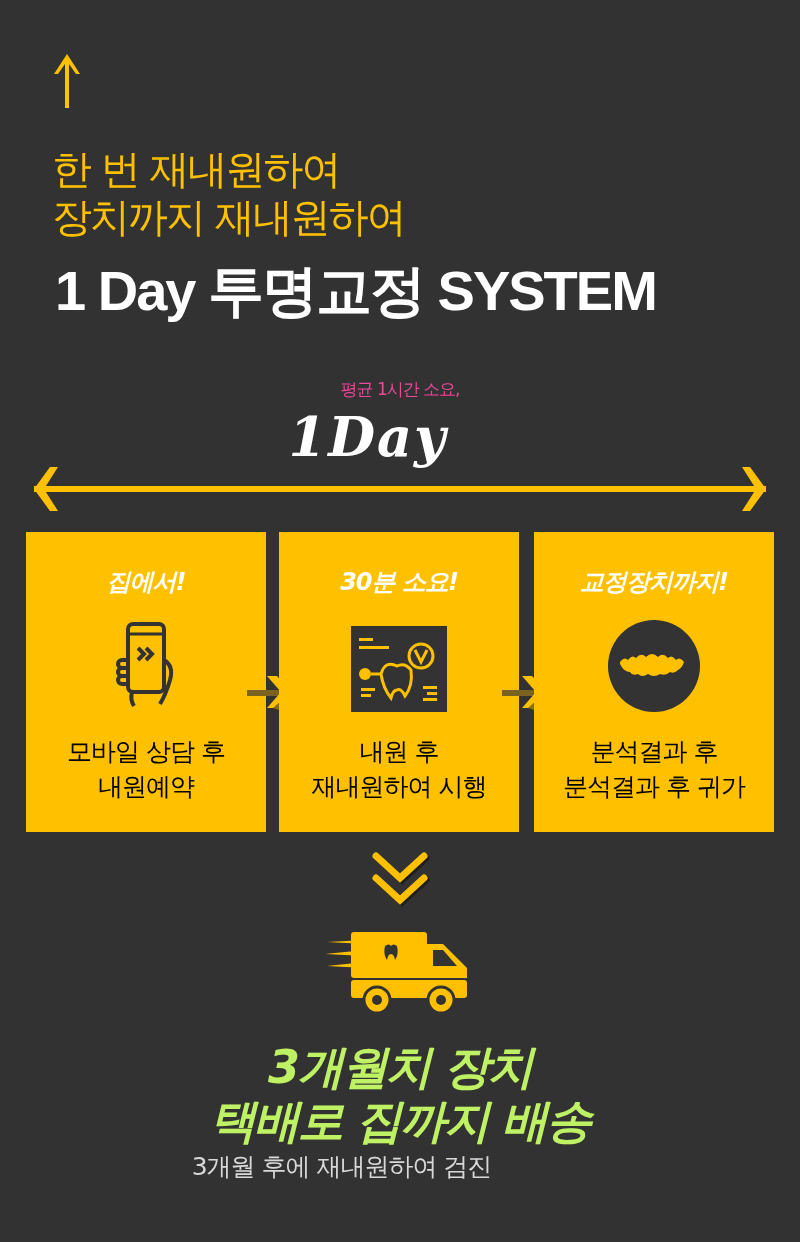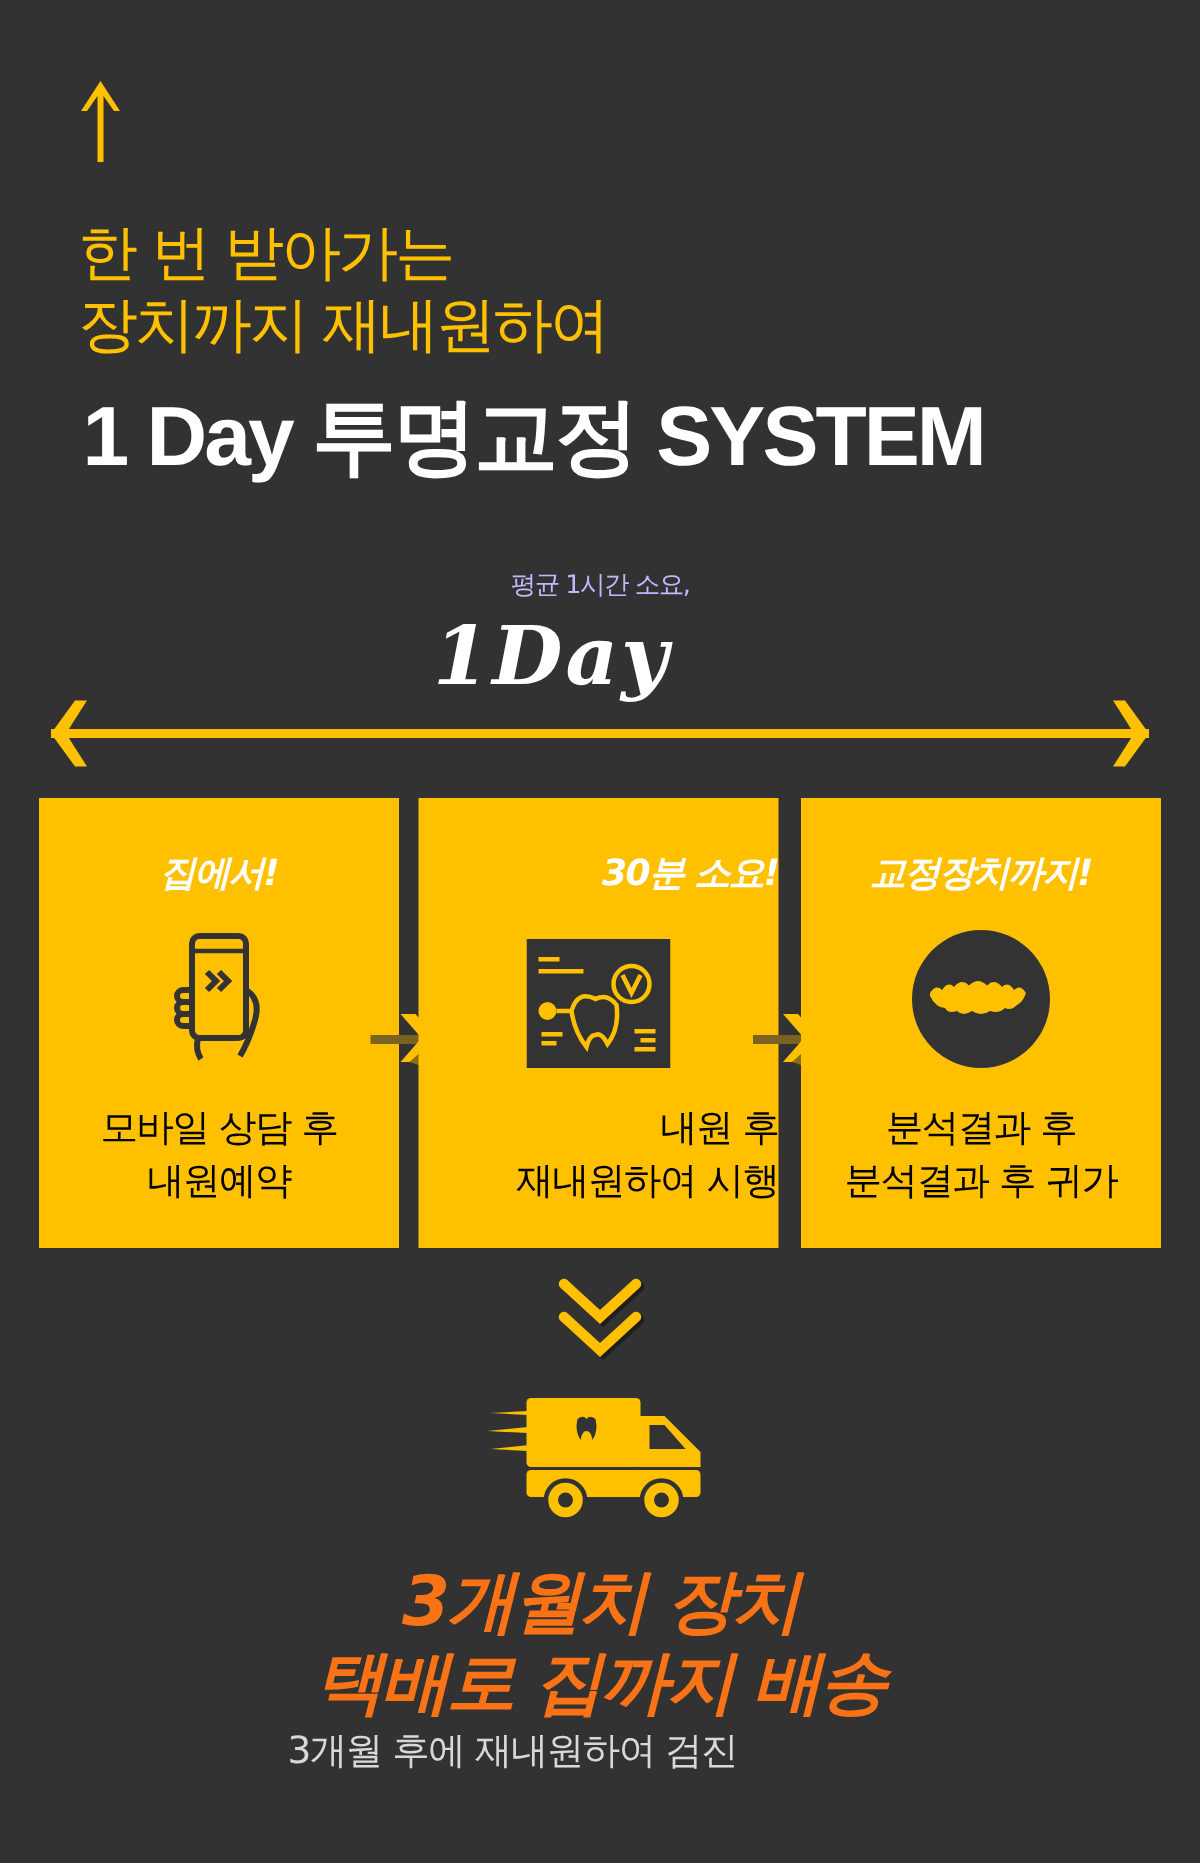--- a/index.html
+++ b/index.html
@@ -2,42 +2,42 @@
 <html><head>
 <meta charset="utf-8">
 <style>
   * { margin:0; padding:0; box-sizing:border-box; }
   html, body { width:800px; height:1242px; background:#323232; overflow:hidden; }
   body { position:relative; font-family:"DejaVu Sans", sans-serif; }
   .abs { position:absolute; }
   #up-arrow { left:52px; top:52px; width:30px; height:58px; }
   #sub1 { left:52px; top:145px; color:#FFC000; font-size:40px; line-height:48px; letter-spacing:-2px; white-space:nowrap; font-weight:300;}
   #main-title { left:55px; top:256px; color:#fff; font-size:56px; font-weight:bold; letter-spacing:-2px; white-space:nowrap; font-family:"Liberation Sans", sans-serif; line-height:70px;}
-  #avg { left:0; width:800px; top:378px; text-align:center; color:#c4b5fd; font-size:17px; letter-spacing:-1px; }
+  #avg { left:0; width:800px; top:378px; text-align:center; color:#ec4899; font-size:17px; letter-spacing:-1px; }
   #oneday { left:0; width:736px; top:402px; text-align:center; color:#fff; font-size:54px; font-style:italic; font-weight:bold; font-family:"DejaVu Serif", serif; letter-spacing:2px; line-height:70px;}
   #span-arrow { left:22px; top:465px; width:756px; height:48px; }
   .box { top:532px; width:240px; height:300px; background:#FFC000; text-align:center; }
   .box-head { position:absolute; left:0; width:100%; top:34px; color:#fff; font-size:24px; font-weight:bold; font-style:italic; letter-spacing:-1px; }
   .box-icon { position:absolute; left:50%; transform:translateX(-50%); top:88px; }
   .box-text { position:absolute; left:0; width:100%; top:202px; color:#000000; font-size:25px; line-height:35px; letter-spacing:-1px; }
   .step-arrow { top:672px; width:60px; height:40px; }
   #chev { left:370px; top:848px; width:60px; height:60px; }
   #truck { left:325px; top:932px; width:150px; height:82px; }
-  #ship1 { left:0; width:800px; top:1040px; text-align:center; color:#f97316; font-size:46px; font-weight:bold; font-style:italic; line-height:54px; letter-spacing:-2px;}
+  #ship1 { left:0; width:800px; top:1040px; text-align:center; color:#bef264; font-size:46px; font-weight:bold; font-style:italic; line-height:54px; letter-spacing:-2px;}
   #note { left:0; width:683px; top:1150px; text-align:center; color:#d8d8d8; font-size:25px; letter-spacing:-1px; }
 </style>
 </head>
 <body>
 
 <svg id="up-arrow" class="abs" viewBox="0 0 30 58">
   <path d="M15 2 L2 22 L6 22 L13 12 L13 56 L17 56 L17 12 L24 22 L28 22 Z" fill="#FFC000"></path>
 </svg>
 
 <div id="sub1" class="abs">
-  <div>한 번 받아가는</div>
+  <div>한 번 재내원하여</div>
   <div>장치까지 재내원하여</div>
 </div>
 <div id="main-title" class="abs">1 Day 투명교정 SYSTEM</div>
 
 <div id="avg" class="abs">평균 1시간 소요,</div>
 <div id="oneday" class="abs">1Day</div>
 
 <svg id="span-arrow" class="abs" viewBox="0 0 756 48">
   <rect x="12" y="21" width="732" height="6" fill="#FFC000"></rect>
   <path d="M28 2 L36 2 L22 24 L36 46 L28 46 L12 24 Z" fill="#FFC000"></path>
@@ -59,21 +59,21 @@
     <div>내원예약</div>
   </div>
 </div>
 
 <svg class="step-arrow abs" style="left:245px;" viewBox="0 0 60 40">
   <rect x="2" y="18" width="34" height="6" fill="#7a6320"></rect>
   <path d="M22 4 L32 4 L46 20 L32 36 L22 36 L36 20 Z" fill="#FFC000"></path>
   <path d="M28 36 L48 18 L52 22 L34 38 Z" fill="#8b6d0e"></path>
 </svg>
 
-<div class="box abs" style="left:279px;text-align:right;">
+<div class="box abs" style="left:279px;">
   <div class="box-head">30분 소요!</div>
   <svg class="box-icon" width="96" height="86" viewBox="0 0 96 86" style="top:94px;">
     <rect x="0" y="0" width="96" height="86" fill="#333"></rect>
     <rect x="8" y="12" width="14" height="3" fill="#FFC000"></rect>
     <rect x="8" y="20" width="30" height="3" fill="#FFC000"></rect>
     <circle cx="14" cy="48" r="6" fill="#FFC000"></circle>
     <path d="M20 48 h10 q4 -14 16 -8 q8 -4 14 4 q2 16 -6 26 q-4 -8 -8 -6 q-4 0 -6 8 q-8 -10 -10 -24" fill="none" stroke="#FFC000" stroke-width="3"></path>
     <circle cx="70" cy="30" r="12" fill="#333" stroke="#FFC000" stroke-width="3"></circle>
     <path d="M64 24 L70 36 L76 24" fill="none" stroke="#FFC000" stroke-width="3"></path>
     <rect x="10" y="62" width="14" height="3" fill="#FFC000"></rect>

